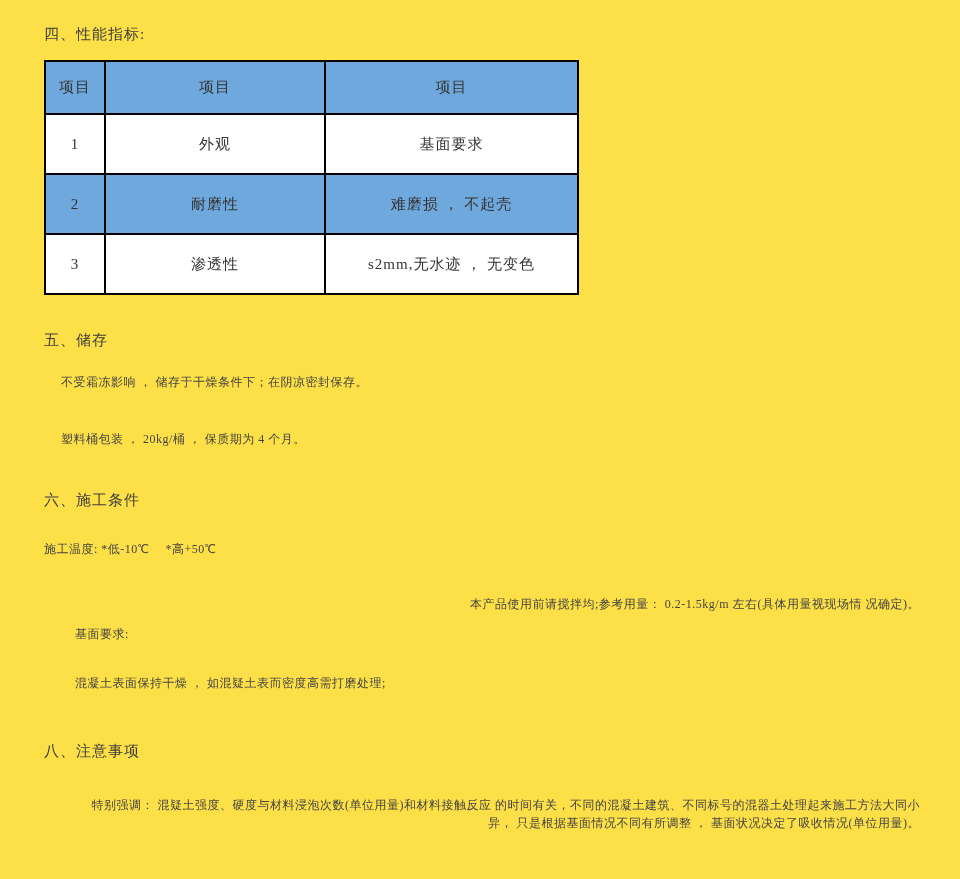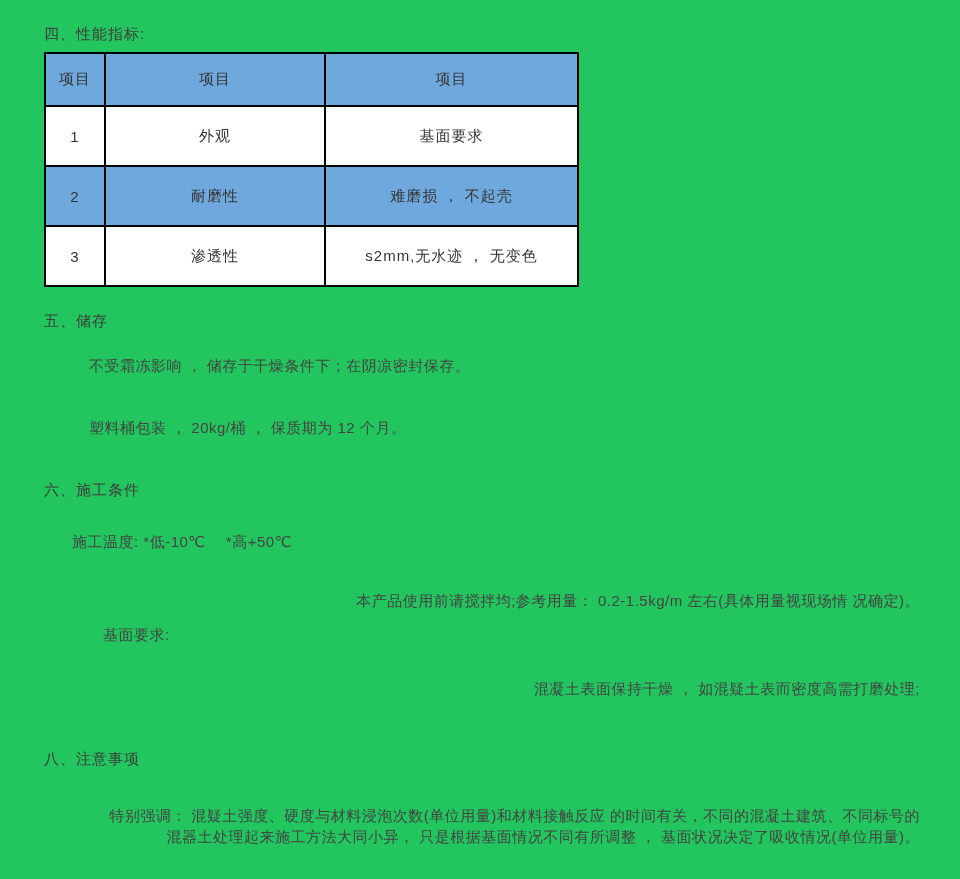--- a/index.html
+++ b/index.html
@@ -5,44 +5,44 @@
   * { margin: 0; padding: 0; box-sizing: border-box; }
   html, body {
     width: 960px;
     background: #ffffff;
     font-family: "Liberation Sans", "DejaVu Sans", sans-serif;
   }
   .page {
     position: relative;
     width: 960px;
     height: 879px;
-    background: #22c55e;
+    background: #fde047;
     color: #404040;
     padding: 25px 40px 0 44px;
     overflow: hidden;
+    font-family: Liberation Serif, serif;
   }
   .heading {
     font-size: 15px;
     color: #3d3d3d;
     letter-spacing: 1px;
   }
   .para {
-    font-size: 15px;
+    font-size: 12px;
     color: #444444;
     line-height: 1.45;
     letter-spacing: 0.5px;
-    margin-left: 28px;
   }
   .indent-1 { padding-left: 17px; }
   .indent-2 { text-indent: 31px; }
 
   
   table.spec-table {
     border-collapse: collapse;
-    margin-top: 8px;
+    margin-top: 16px;
     table-layout: fixed;
     width: 533px;
   }
   table.spec-table th,
   table.spec-table td {
     border: 2px solid #000000;
     text-align: center;
     vertical-align: middle;
     font-size: 15px;
     font-weight: normal;
@@ -50,29 +50,29 @@
     letter-spacing: 1px;
   }
   table.spec-table th { height: 53px; background: #6fa8dc; }
   table.spec-table td { height: 60px; background: #ffffff; }
   table.spec-table tr.row-blue td { background: #6fa8dc; }
   .col-no   { width: 60px;  }
   .col-item { width: 220px; }
   .col-val  { width: 253px; }
 
   
-  .mt-sec5   { margin-top: 25px; }
+  .mt-sec5   { margin-top: 36px; }
   .mt-p5a    { margin-top: 24px; }
   .mt-p5b    { margin-top: 40px; }
   .mt-sec6   { margin-top: 42px; }
   .mt-p6     { margin-top: 31px; }
   .mt-sec7   { margin-top: 40px; }
   .mt-p7a    { margin-top: 38px; }
   .mt-p7b    { margin-top: 12px; }
-  .mt-p7c    { margin-top: 32px; text-align: right; }
+  .mt-p7c    { margin-top: 32px; }
   .mt-sec8   { margin-top: 50px; }
   .mt-p8     { margin-top: 36px; }
   .wide { padding-right: 0; max-width: 880px; text-align: right; }
 </style>
 </head>
 <body>
 
 <div class="page">
 
   <div class="heading">四、性能指标:</div>
@@ -104,21 +104,21 @@
       <tr>
         <td>3</td>
         <td>渗透性</td>
         <td>s2mm,无水迹 ， 无变色</td>
       </tr>
     </tbody>
   </table>
 
   <div class="heading mt-sec5">五、储存</div>
   <div class="para indent-1 mt-p5a">不受霜冻影响 ， 储存于干燥条件下；在阴凉密封保存。</div>
-  <div class="para indent-1 mt-p5b">塑料桶包装 ，  20kg/桶 ， 保质期为 12 个月。</div>
+  <div class="para indent-1 mt-p5b">塑料桶包装 ，  20kg/桶 ， 保质期为 4 个月。</div>
 
   <div class="heading mt-sec6">六、施工条件</div>
   <div class="para mt-p6">施工温度: *低-10℃　 *高+50℃</div>
 
   <div class="para indent-2 mt-p7a wide">本产品使用前请搅拌均;参考用量：    0.2-1.5kg/m 左右(具体用量视现场情 况确定)。</div>
   <div class="para indent-2 mt-p7b">基面要求:</div>
   <div class="para indent-2 mt-p7c">混凝土表面保持干燥 ， 如混疑土表而密度高需打磨处理;</div>
 
   <div class="heading mt-sec8">八、注意事项</div>
   <div class="para indent-2 mt-p8 wide">特别强调：    混疑土强度、硬度与材料浸泡次数(单位用量)和材料接触反应 的时间有关，不同的混凝土建筑、不同标号的混器土处理起来施工方法大同小异， 只是根据基面情况不同有所调整 ， 基面状况决定了吸收情况(单位用量)。</div>

